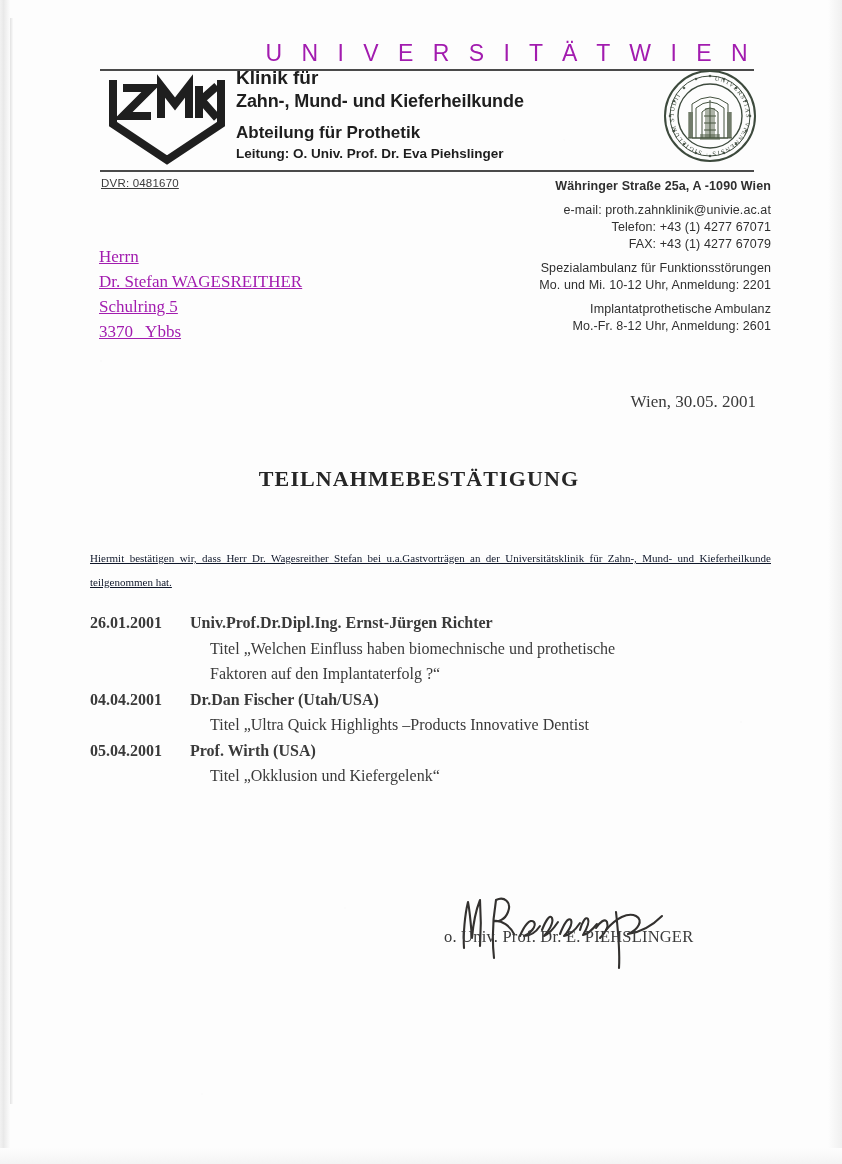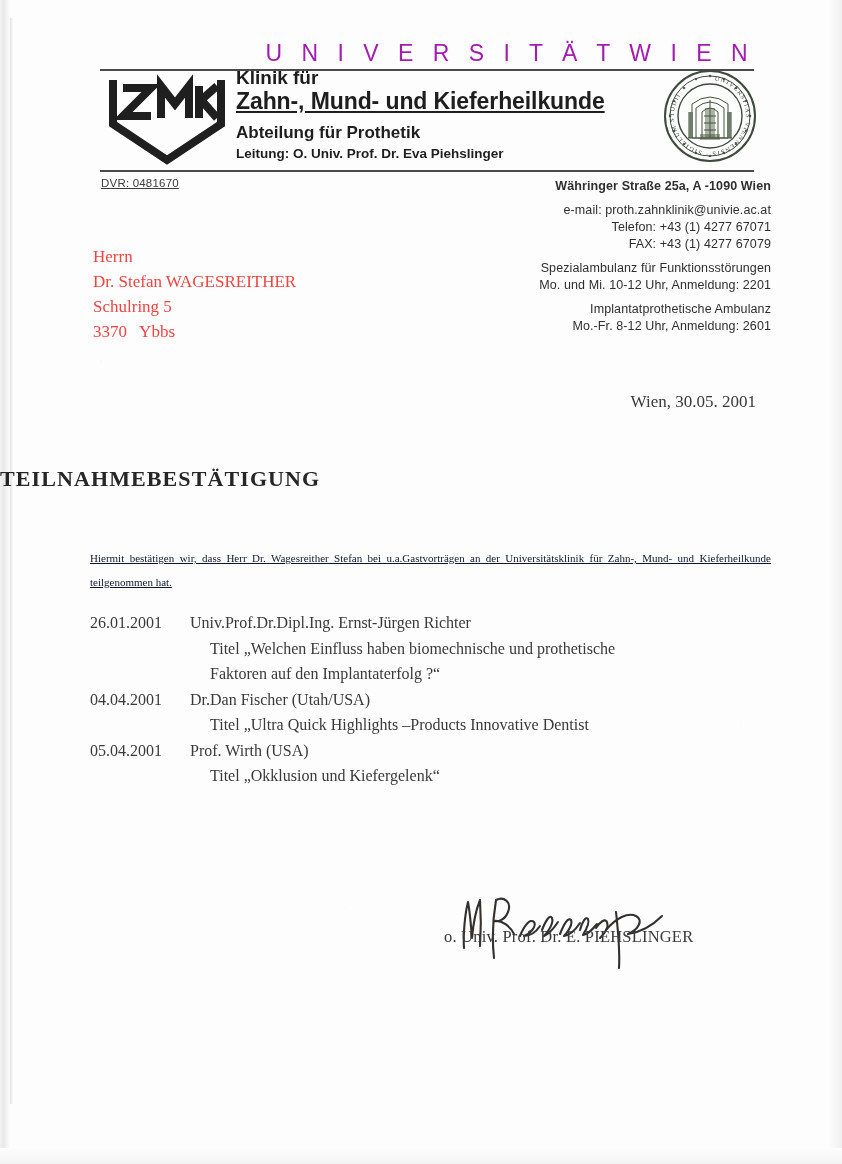--- a/index.html
+++ b/index.html
@@ -102,25 +102,24 @@
     top: 66px;
     font-family: "Liberation Sans", sans-serif;
     color: #1e1e1e;
   }
   .clinic-l1 {
     font-size: 19px;
     font-weight: bold;
     line-height: 23px;
   }
   .clinic-l2 {
-    font-size: 23px;
+    font-size: 18px;
     font-weight: bold;
     line-height: 25px;
     letter-spacing: -0.1px;
-    text-decoration: underline;
   }
   .clinic-l3 {
     font-size: 17px;
     font-weight: bold;
     line-height: 22px;
     margin-top: 8px;
   }
   .clinic-l4 {
     font-size: 13.5px;
     font-weight: bold;
@@ -167,43 +166,45 @@
     line-height: 17px;
     letter-spacing: .1px;
   }
   .contact .gap {
     height: 7px;
   }
 
   
   .recipient {
     position: absolute;
-    left: 93px;
+    left: 99px;
     top: 244px;
     font-size: 17px;
     line-height: 25px;
-    color: #ef4444;
+    color: #a21caf;
+    text-decoration: underline;
   }
   .recipient .r-line { white-space: pre; }
 
   
   .date-line {
     position: absolute;
     right: 86px;
     top: 392px;
     font-size: 17px;
     color: #3a3a3a;
   }
 
   
   .doc-title {
     position: absolute;
     left: 0;
     right: 4px;
     top: 466px;
+    text-align: center;
     font-size: 22px;
     font-weight: bold;
     letter-spacing: 1.1px;
     color: #262626;
   }
 
   
   .body-para {
     position: absolute;
     left: 90px;
@@ -222,20 +223,21 @@
     left: 90px;
     top: 610px;
     width: 690px;
     font-size: 16px;
     line-height: 25.5px;
     color: #3a3a3a;
   }
   .lec-row {
     display: flex;
     align-items: flex-start;
+    font-weight: bold;
   }
   .lec-date {
     width: 100px;
     flex: 0 0 100px;
     white-space: nowrap;
   }
   .lec-text {
     flex: 1 1 auto;
   }
   .lec-sub {

